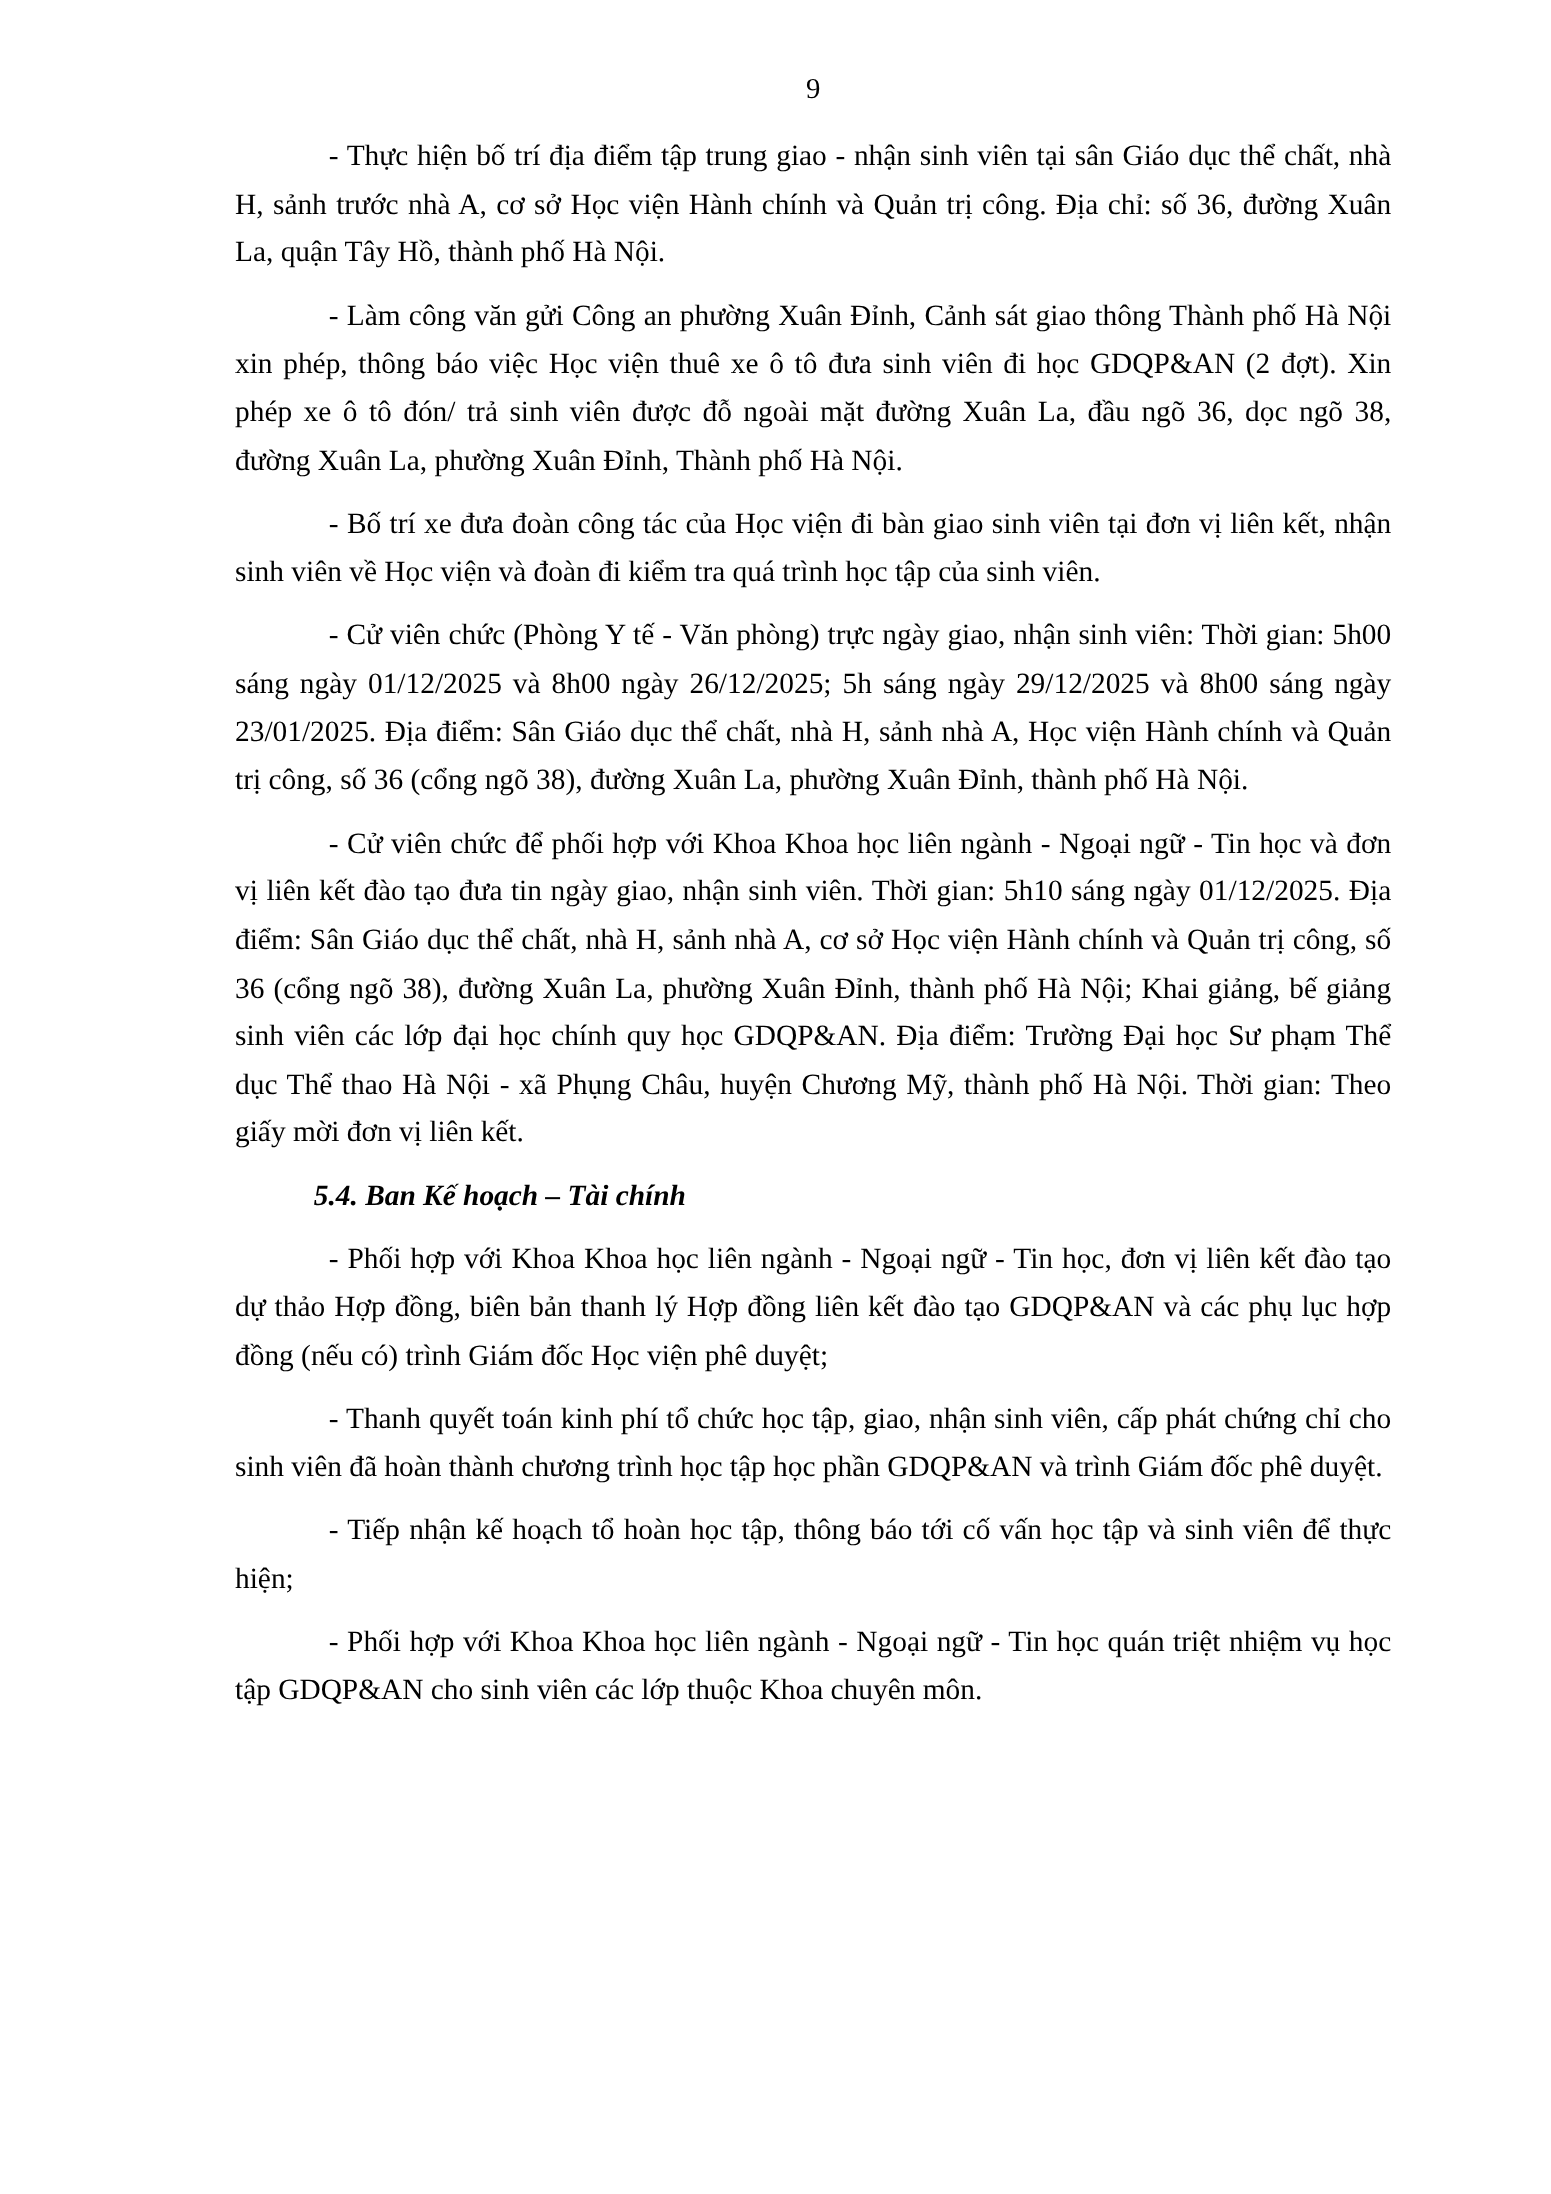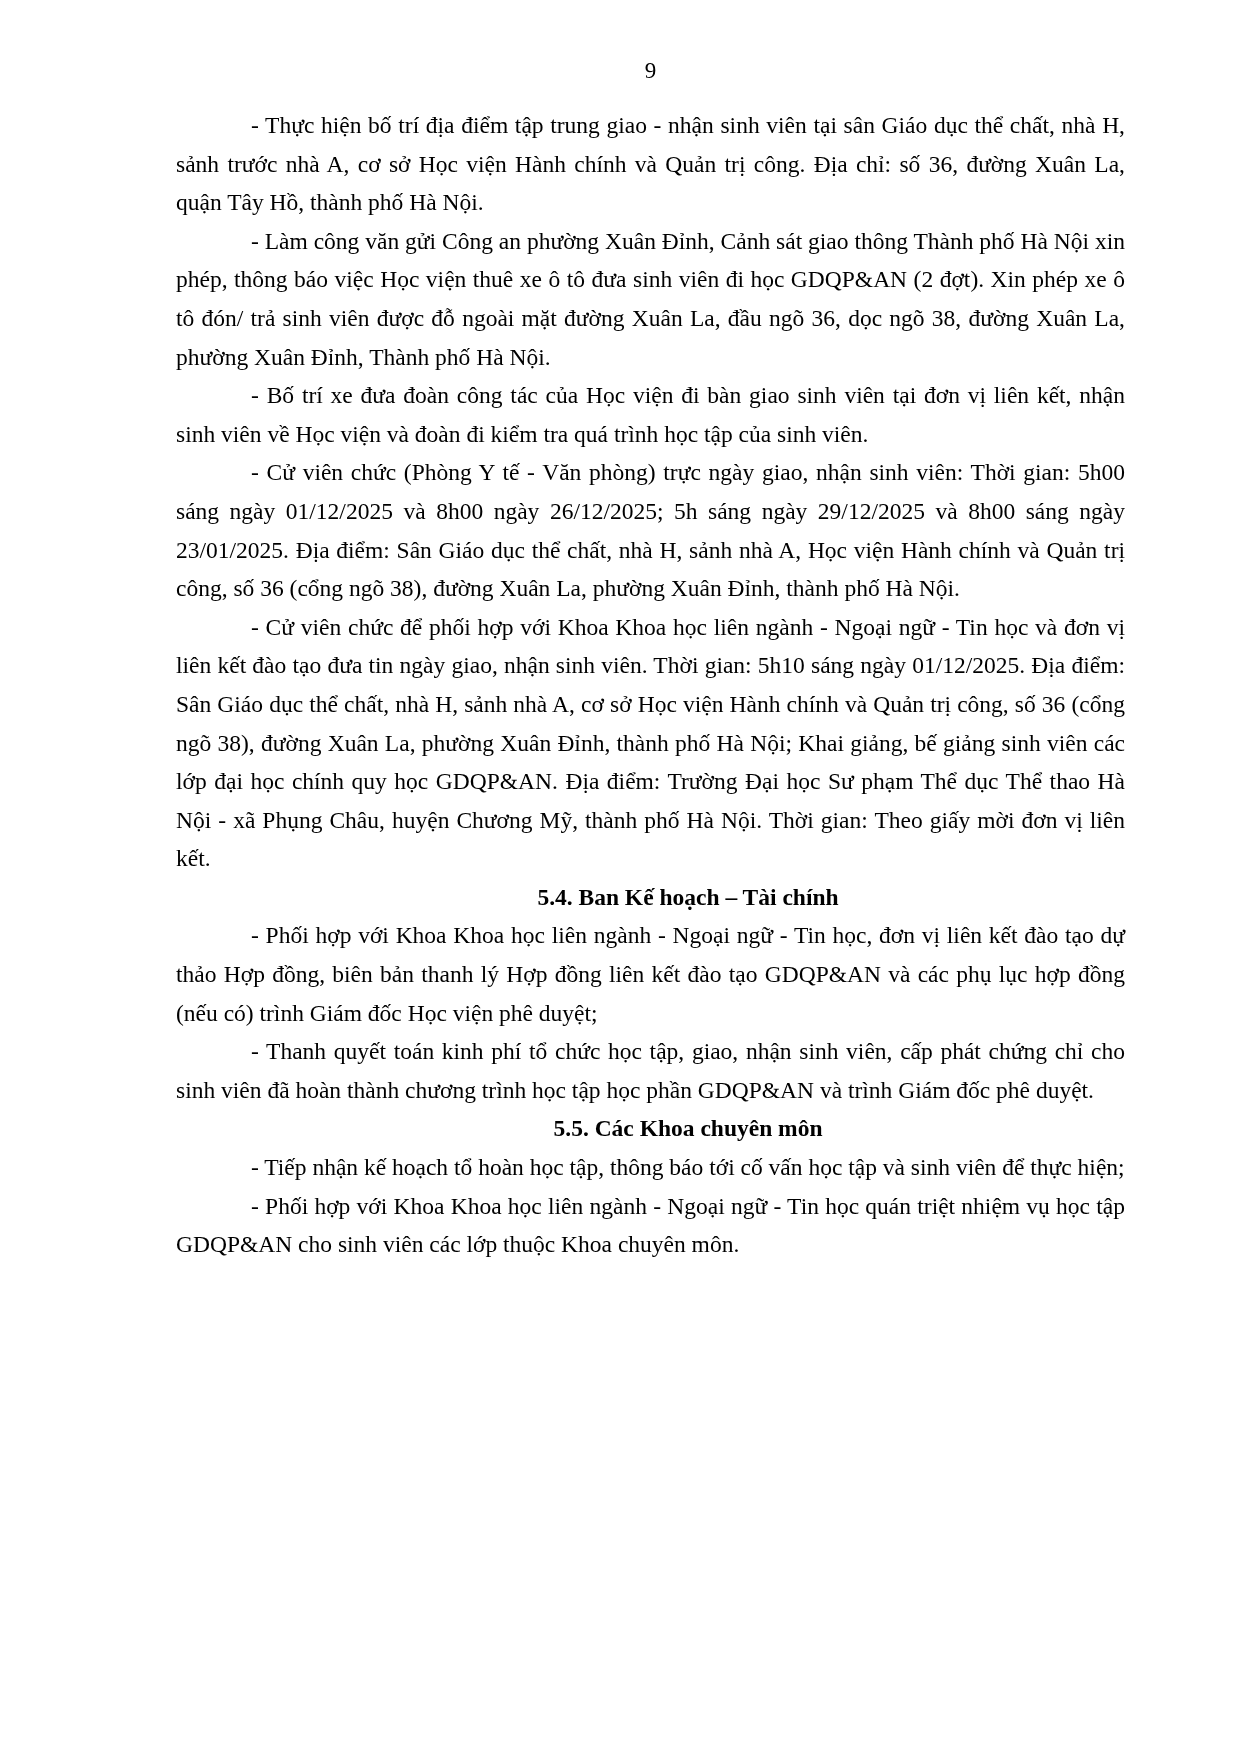--- a/index.html
+++ b/index.html
@@ -23,42 +23,42 @@
     font-size: 23px;
     line-height: 38px;
     margin-bottom: 16px;
   }
   .body-text {
     font-size: 23.5px;
     line-height: 38.6px;
     text-align: justify;
   }
   .para {
-    margin: 0;
+    margin: 12px;
     text-indent: 75px;
   }
   .heading {
     margin: 0;
     text-indent: 75px;
     font-weight: bold;
-    text-align: center;
+    font-style: italic;
+    text-align: left;
   }
 </style>
 </head>
 <body>
 
 <div class="page">
   <div class="page-number">9</div>
 
   <div class="body-text">
     <p class="para">- Thực hiện bố trí địa điểm tập trung giao - nhận sinh viên tại sân Giáo dục thể chất, nhà H, sảnh trước nhà A, cơ sở Học viện Hành chính và Quản trị công. Địa chỉ: số 36, đường Xuân La, quận Tây Hồ, thành phố Hà Nội.</p>
     <p class="para">- Làm công văn gửi Công an phường Xuân Đỉnh, Cảnh sát giao thông Thành phố Hà Nội xin phép, thông báo việc Học viện thuê xe ô tô đưa sinh viên đi học GDQP&amp;AN (2 đợt). Xin phép xe ô tô đón/ trả sinh viên được đỗ ngoài mặt đường Xuân La, đầu ngõ 36, dọc ngõ 38, đường Xuân La, phường Xuân Đỉnh, Thành phố Hà Nội.</p>
     <p class="para">- Bố trí xe đưa đoàn công tác của Học viện đi bàn giao sinh viên tại đơn vị liên kết, nhận sinh viên về Học viện và đoàn đi kiểm tra quá trình học tập của sinh viên.</p>
     <p class="para">- Cử viên chức (Phòng Y tế - Văn phòng) trực ngày giao, nhận sinh viên: Thời gian: 5h00 sáng ngày 01/12/2025 và 8h00 ngày 26/12/2025; 5h sáng ngày 29/12/2025 và 8h00 sáng ngày 23/01/2025. Địa điểm: Sân Giáo dục thể chất, nhà H, sảnh nhà A, Học viện Hành chính và Quản trị công, số 36 (cổng ngõ 38), đường Xuân La, phường Xuân Đỉnh, thành phố Hà Nội.</p>
     <p class="para">- Cử viên chức để phối hợp với Khoa Khoa học liên ngành - Ngoại ngữ - Tin học và đơn vị liên kết đào tạo đưa tin ngày giao, nhận sinh viên. Thời gian: 5h10 sáng ngày 01/12/2025. Địa điểm: Sân Giáo dục thể chất, nhà H, sảnh nhà A, cơ sở Học viện Hành chính và Quản trị công, số 36 (cổng ngõ 38), đường Xuân La, phường Xuân Đỉnh, thành phố Hà Nội; Khai giảng, bế giảng sinh viên các lớp đại học chính quy học GDQP&amp;AN. Địa điểm: Trường Đại học Sư phạm Thể dục Thể thao Hà Nội - xã Phụng Châu, huyện Chương Mỹ, thành phố Hà Nội. Thời gian: Theo giấy mời đơn vị liên kết.</p>
     <p class="heading">5.4. Ban Kế hoạch – Tài chính</p>
     <p class="para">- Phối hợp với Khoa Khoa học liên ngành - Ngoại ngữ - Tin học, đơn vị liên kết đào tạo dự thảo Hợp đồng, biên bản thanh lý Hợp đồng liên kết đào tạo GDQP&amp;AN và các phụ lục hợp đồng (nếu có) trình Giám đốc Học viện phê duyệt;</p>
     <p class="para">- Thanh quyết toán kinh phí tổ chức học tập, giao, nhận sinh viên, cấp phát chứng chỉ cho sinh viên đã hoàn thành chương trình học tập học phần GDQP&amp;AN và trình Giám đốc phê duyệt.</p>
-    <p class="heading">5.5. Các Khoa chuyên môn</p>
     <p class="para">- Tiếp nhận kế hoạch tổ hoàn học tập, thông báo tới cố vấn học tập và sinh viên để thực hiện;</p>
     <p class="para">- Phối hợp với Khoa Khoa học liên ngành - Ngoại ngữ - Tin học quán triệt nhiệm vụ học tập GDQP&amp;AN cho sinh viên các lớp thuộc Khoa chuyên môn.</p>
   </div>
 </div>
 
 </body></html>

